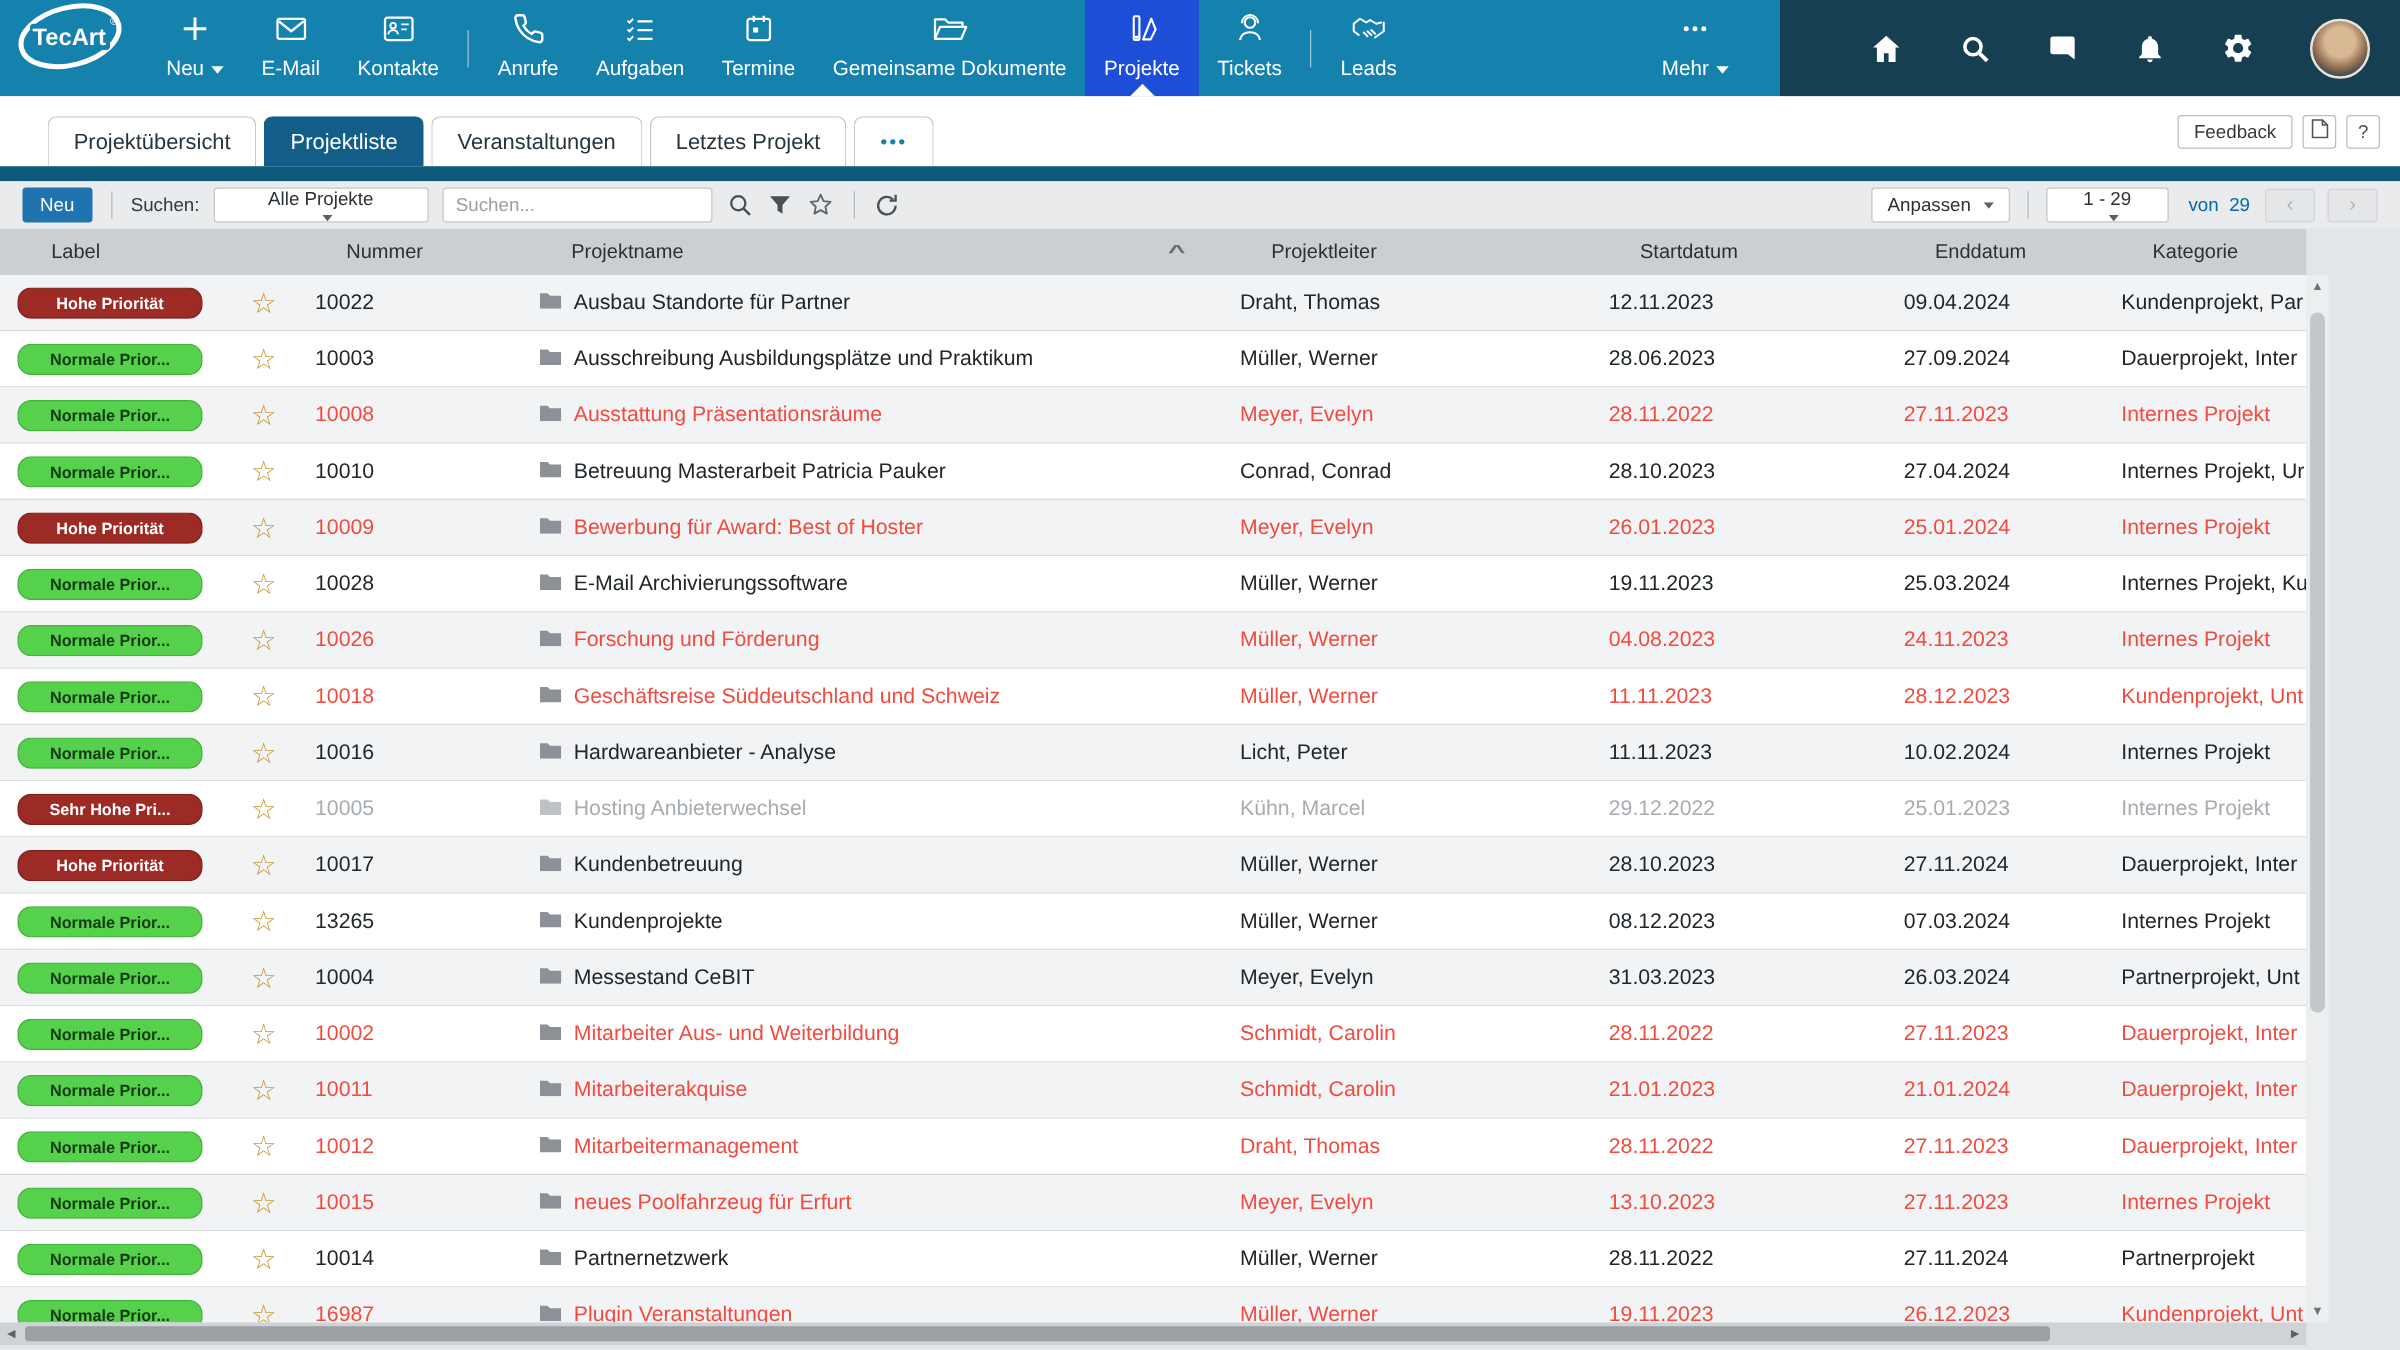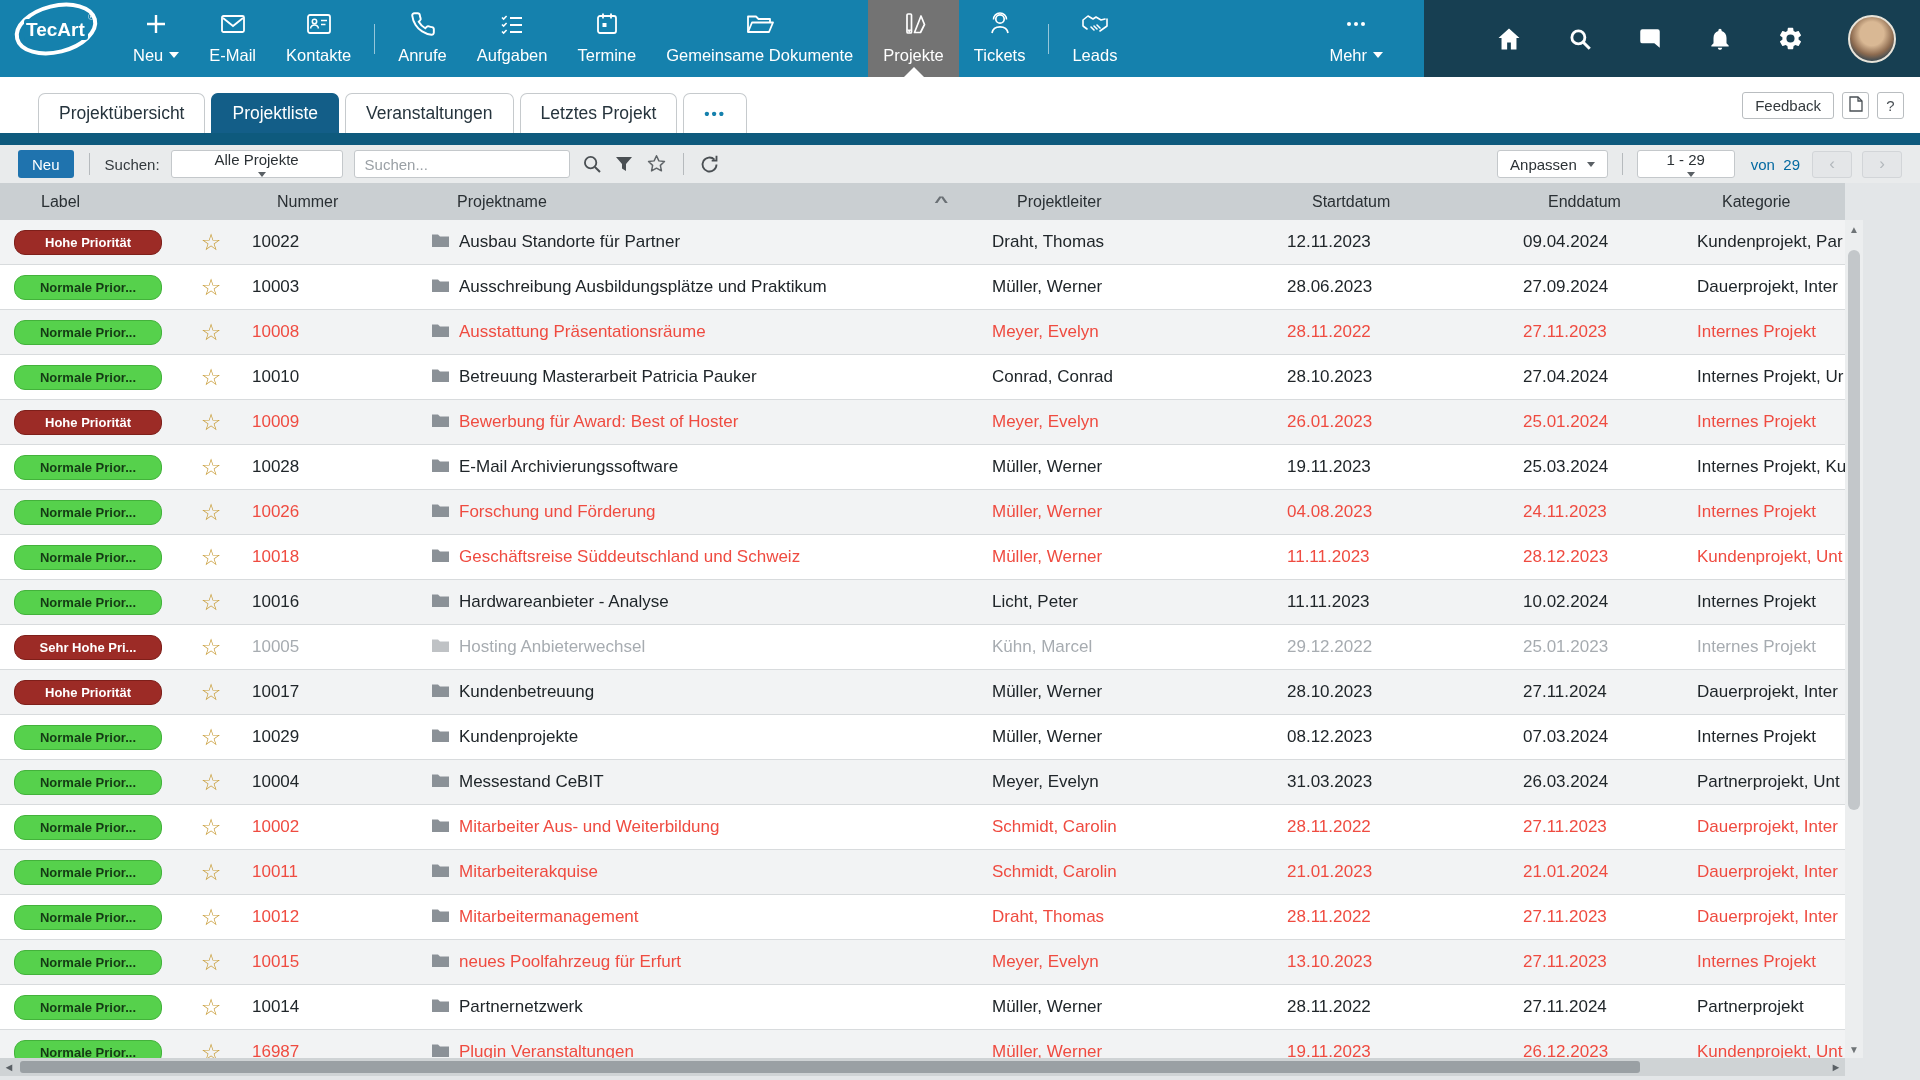--- a/index.html
+++ b/index.html
@@ -8,21 +8,21 @@
 
   
   .topnav { position:absolute; left:0; top:0; width:1920px; height:77px;
     background:#1581ad; display:flex; align-items:stretch; }
   .nav-left { flex:1; display:flex; align-items:stretch; }
   .logo { display:flex; align-items:flex-start; padding:0 14px 0 12px;text-decoration:underline; }
   .logo svg { display:block; }
   .nav-item { position:relative; display:flex; flex-direction:column; justify-content:center;
     align-items:center; padding:6px 15px 8px; color:#fff; cursor:pointer; gap:5px; }
   .nav-item .nav-label { font-size:16.5px; white-space:nowrap; display:flex; align-items:center; gap:6px; }
-  .nav-item.active { background:#737373; }
+  .nav-item.active { background:#1d4ed8; }
   .nav-item.active .notch { position:absolute; bottom:0; left:50%; margin-left:-10px;
     width:0; height:0; border-left:10px solid transparent; border-right:10px solid transparent;
     border-bottom:10px solid #fff; }
   .nav-divider { width:1px; height:30px; background:rgba(255,255,255,.55); align-self:center; margin:0 8px; }
   .caret-down { width:0; height:0; border-left:5px solid transparent; border-right:5px solid transparent;
     border-top:6px solid #fff; display:inline-block; }
   .nav-item-mehr { margin-left:auto; margin-right:26px; }
   .nav-right { width:496px; background:#173f52; display:flex; align-items:center;
     justify-content:flex-end; gap:44px; padding-right:24px; }
   .nav-right .icon-btn { cursor:pointer; display:flex; }
@@ -492,21 +492,21 @@
       <span>Kundenbetreuung</span>
     </div>
     <div class="td td-leader">Müller, Werner</div>
     <div class="td td-start">28.10.2023</div>
     <div class="td td-end">27.11.2024</div>
     <div class="td td-cat">Dauerprojekt, Inter</div>
   </div>
     <div class="tr grid-cols state-normal">
     <div class="td td-label"><span class="badge badge-green">Normale Prior...</span></div>
     <div class="td td-star">☆</div>
-    <div class="td td-num">10029</div>
+    <div class="td td-num">13265</div>
     <div class="td td-name">
       <span class="folder"><svg width="17" height="14" viewBox="0 0 17 14">
             <path d="M0 1.5h6l2 2h9V14H0z" fill="#8b9197"></path>
           </svg></span>
       <span>Kundenprojekte</span>
     </div>
     <div class="td td-leader">Müller, Werner</div>
     <div class="td td-start">08.12.2023</div>
     <div class="td td-end">07.03.2024</div>
     <div class="td td-cat">Internes Projekt</div>

